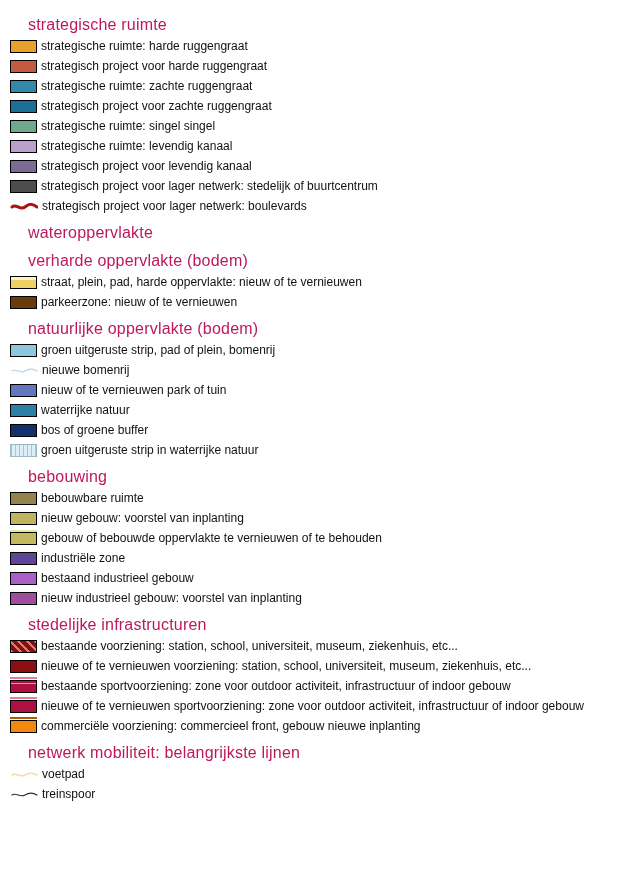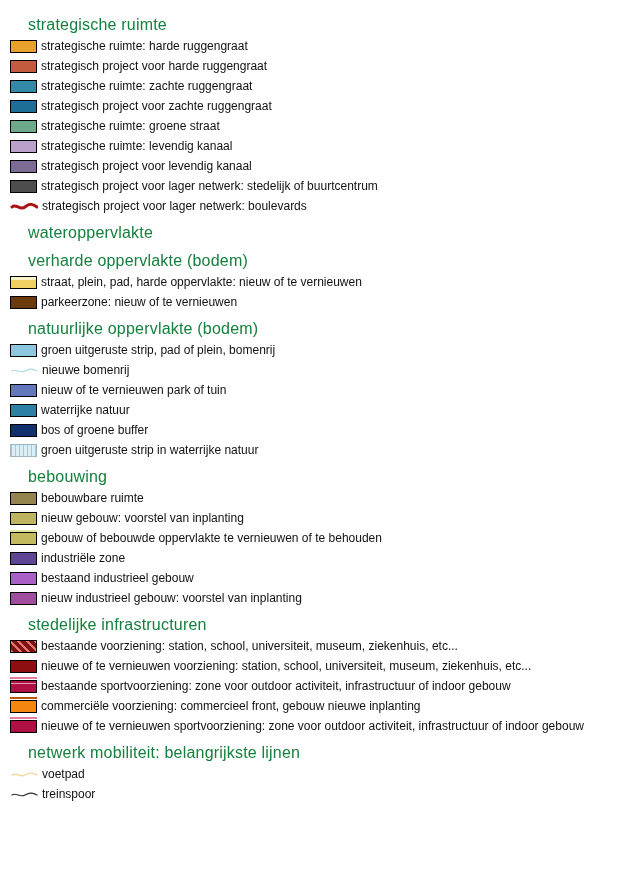--- a/index.html
+++ b/index.html
@@ -9,21 +9,21 @@
     background: #ffffff;
     font-family: "Liberation Sans", sans-serif;
     color: #111111;
     overflow: hidden;
   }
   .legend { padding-top: 5px; }
   .section-title {
     margin: 12px 0 7px 28px;
     font-size: 16px;
     line-height: 16px;
-    color: #15803d;
+    color: #be185d;
     letter-spacing: 0.2px;
   }
   .row {
     display: flex;
     align-items: center;
     margin: 0 0 7px 10px;
     height: 13px;
   }
   .swatch {
     position: relative;
@@ -95,21 +95,21 @@
   <div class="row">
     <span class="swatch" style="background-color: rgb(51, 137, 168);"></span>
     <span class="label">strategische ruimte: zachte ruggengraat</span>
   </div>
   <div class="row">
     <span class="swatch" style="background-color: rgb(29, 110, 153);"></span>
     <span class="label">strategisch project voor zachte ruggengraat</span>
   </div>
   <div class="row">
     <span class="swatch" style="background-color: rgb(111, 169, 140);"></span>
-    <span class="label">strategische ruimte: groene straat</span>
+    <span class="label">strategische ruimte: singel singel</span>
   </div>
   <div class="row">
     <span class="swatch" style="background-color: rgb(185, 161, 203);"></span>
     <span class="label">strategische ruimte: levendig kanaal</span>
   </div>
   <div class="row">
     <span class="swatch" style="background-color: rgb(124, 107, 148);"></span>
     <span class="label">strategisch project voor levendig kanaal</span>
   </div>
   <div class="row">
@@ -205,27 +205,27 @@
   </div>
   <div class="row">
     <span class="swatch" style="background-color: rgb(141, 15, 18);"></span>
     <span class="label">nieuwe of te vernieuwen voorziening: station, school, universiteit, museum, ziekenhuis, etc...</span>
   </div>
   <div class="row">
     <span class="swatch outer-top outer-top-pink inner-stripe-pink" style="background-color: rgb(174, 16, 65);"></span>
     <span class="label">bestaande sportvoorziening: zone voor outdoor activiteit, infrastructuur of indoor gebouw</span>
   </div>
   <div class="row">
+    <span class="swatch outer-top outer-top-pink" style="background-color: rgb(174, 16, 65);"></span>
+    <span class="label">nieuwe of te vernieuwen sportvoorziening: zone voor outdoor activiteit, infrastructuur of indoor gebouw</span>
+  </div>
+  <div class="row">
     <span class="swatch outer-top outer-top-orange" style="background-color: rgb(245, 135, 15);"></span>
     <span class="label">commerciële voorziening: commercieel front, gebouw nieuwe inplanting</span>
   </div>
-  <div class="row">
-    <span class="swatch outer-top outer-top-pink" style="background-color: rgb(174, 16, 65);"></span>
-    <span class="label">nieuwe of te vernieuwen sportvoorziening: zone voor outdoor activiteit, infrastructuur of indoor gebouw</span>
-  </div>
 
   <div class="section-title">netwerk mobiliteit: belangrijkste lijnen</div>
 
   <div class="row">
     <span class="swatch-line" style="color: rgb(239, 217, 160);">
       <svg viewBox="0 0 28 13">
           <path d="M2 7 C 6 4, 10 10, 15 7 S 23 5, 27 7" fill="none" stroke="currentColor" stroke-width="1.4" stroke-linecap="round"></path>
         </svg>
     </span>
     <span class="label">voetpad</span>

